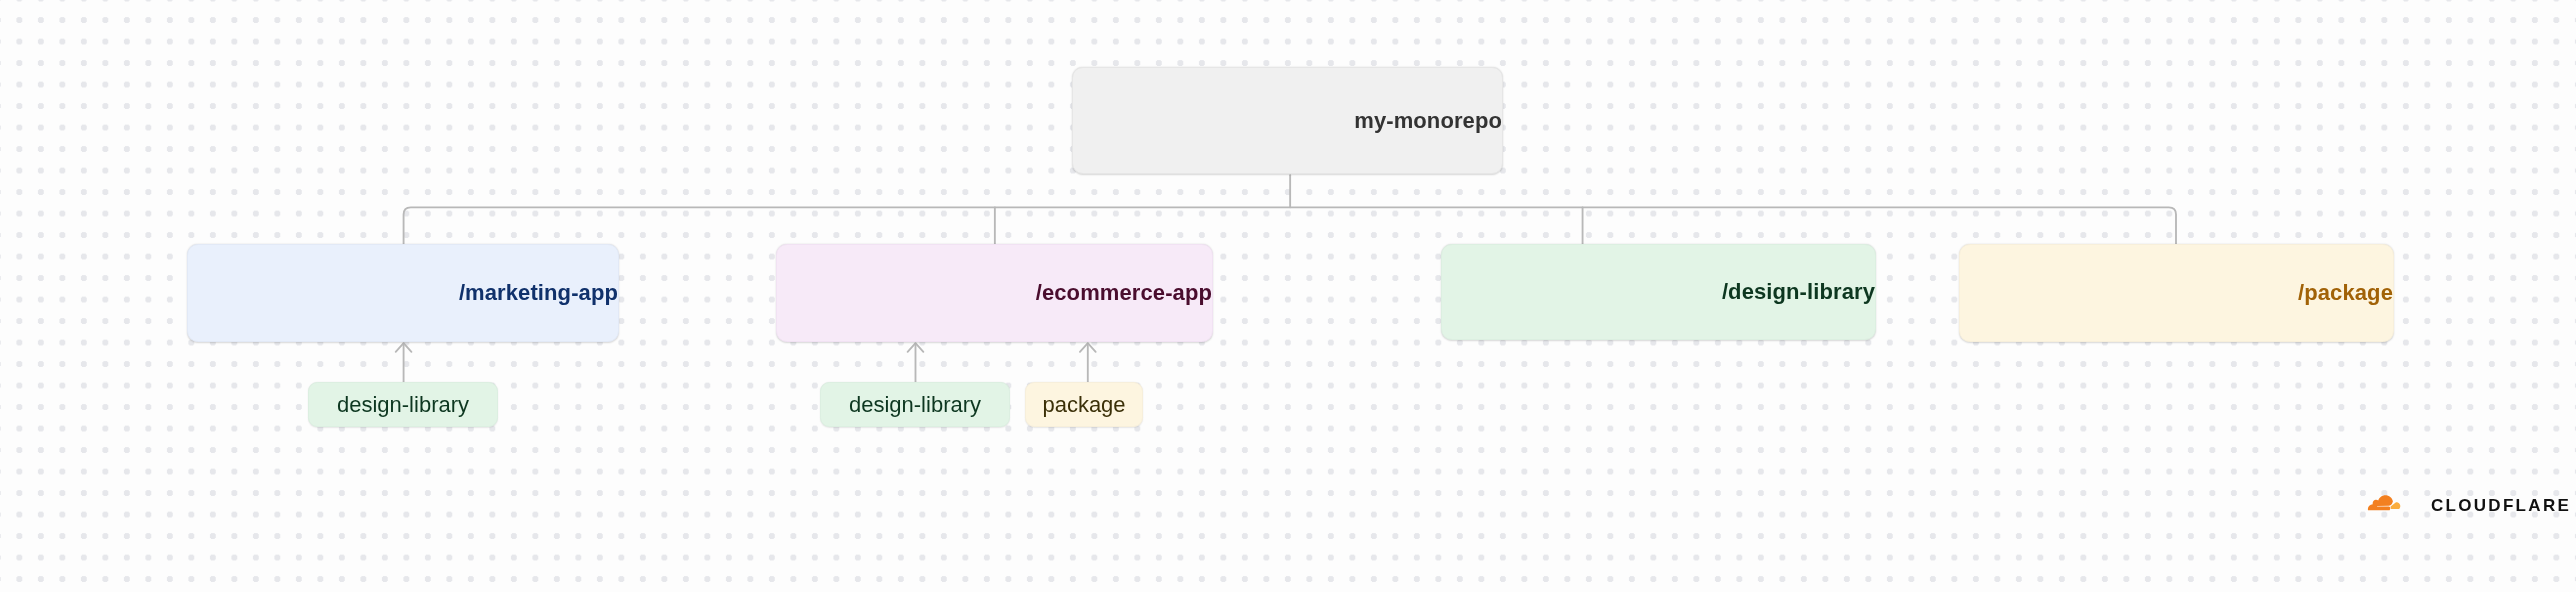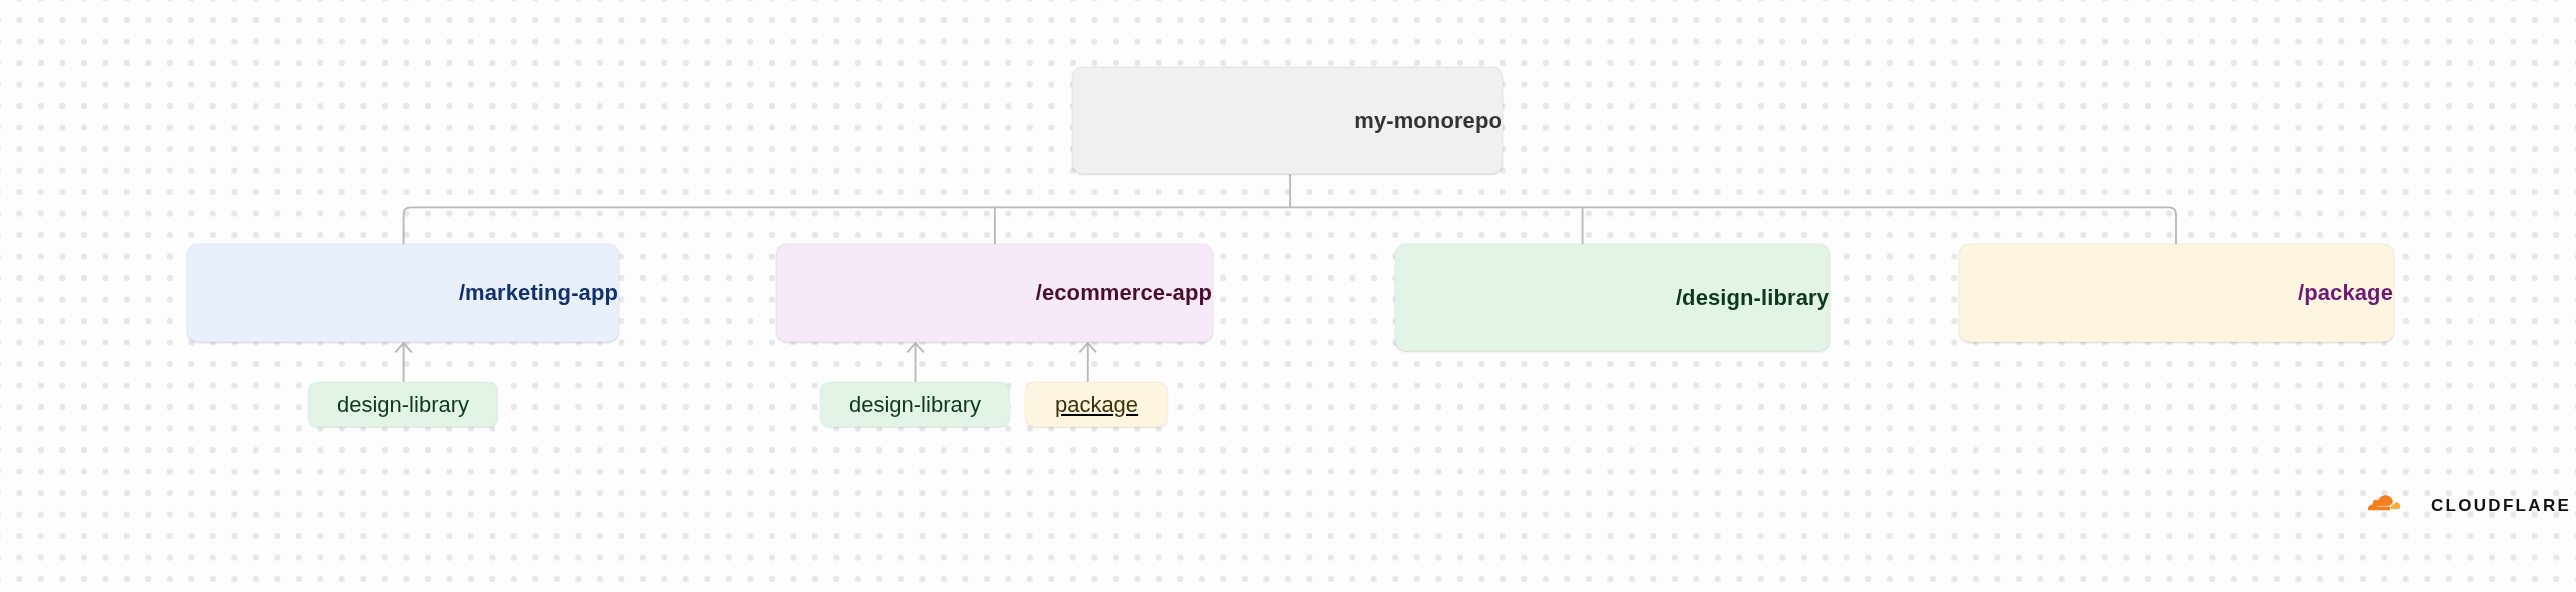--- a/index.html
+++ b/index.html
@@ -46,30 +46,30 @@
   }
   #node-marketing .node-label{color:#10316b;}
 
   #node-ecommerce{
     left:776px;top:244px;width:437px;height:98px;
     background:#f7eaf8;border:0.7px solid #f1e2f3;
   }
   #node-ecommerce .node-label{color:#4a0d2e;}
 
   #node-design{
-    left:1395px;top:244px;width:435px;height:107px;
+    left:1441px;top:244px;width:435px;height:96px;
     background:#e2f4e6;border:0.7px solid #dcefe1;
   }
   #node-design .node-label{color:#0d3720;}
 
   #node-package{
     left:1959px;top:244px;width:435px;height:98px;
     background:#fdf5e0;border:0.7px solid #f7efdb;
   }
-  #node-package .node-label{color:#701a75;}
+  #node-package .node-label{color:#a16207;}
 
   
   .chip{
     position:absolute;
     display:flex;align-items:center;justify-content:center;
     border-radius:9.3px;
     box-shadow:0 0.7px 1.4px rgba(0,0,0,.09);
     box-sizing:border-box;
     height:45px;
   }
@@ -78,21 +78,21 @@
     font-weight:normal;
     white-space:nowrap;
   }
   .chip-green{background:#e2f4e6;border:0.7px solid #dcefe1;}
   .chip-green .chip-label{color:#0d3720;}
   .chip-cream{background:#fdf5e0;border:0.7px solid #f7efdb;}
   .chip-cream .chip-label{color:#3b3008;}
 
   #chip-marketing-design{left:308px;top:382px;width:190px;}
   #chip-ecommerce-design{left:820px;top:382px;width:190px;}
-  #chip-ecommerce-package{left:1025px;top:382px;width:143px;text-decoration:underline;}
+  #chip-ecommerce-package{left:1025px;top:382px;width:118px;}
 
   
   #cf-logo{
     position:absolute;left:2367px;top:494px;
     display:flex;align-items:center;gap:22px;
   }
   #cf-wordmark{
     font-size:17px;font-weight:bold;color:#111111;
     letter-spacing:2.3px;line-height:1;
   }

